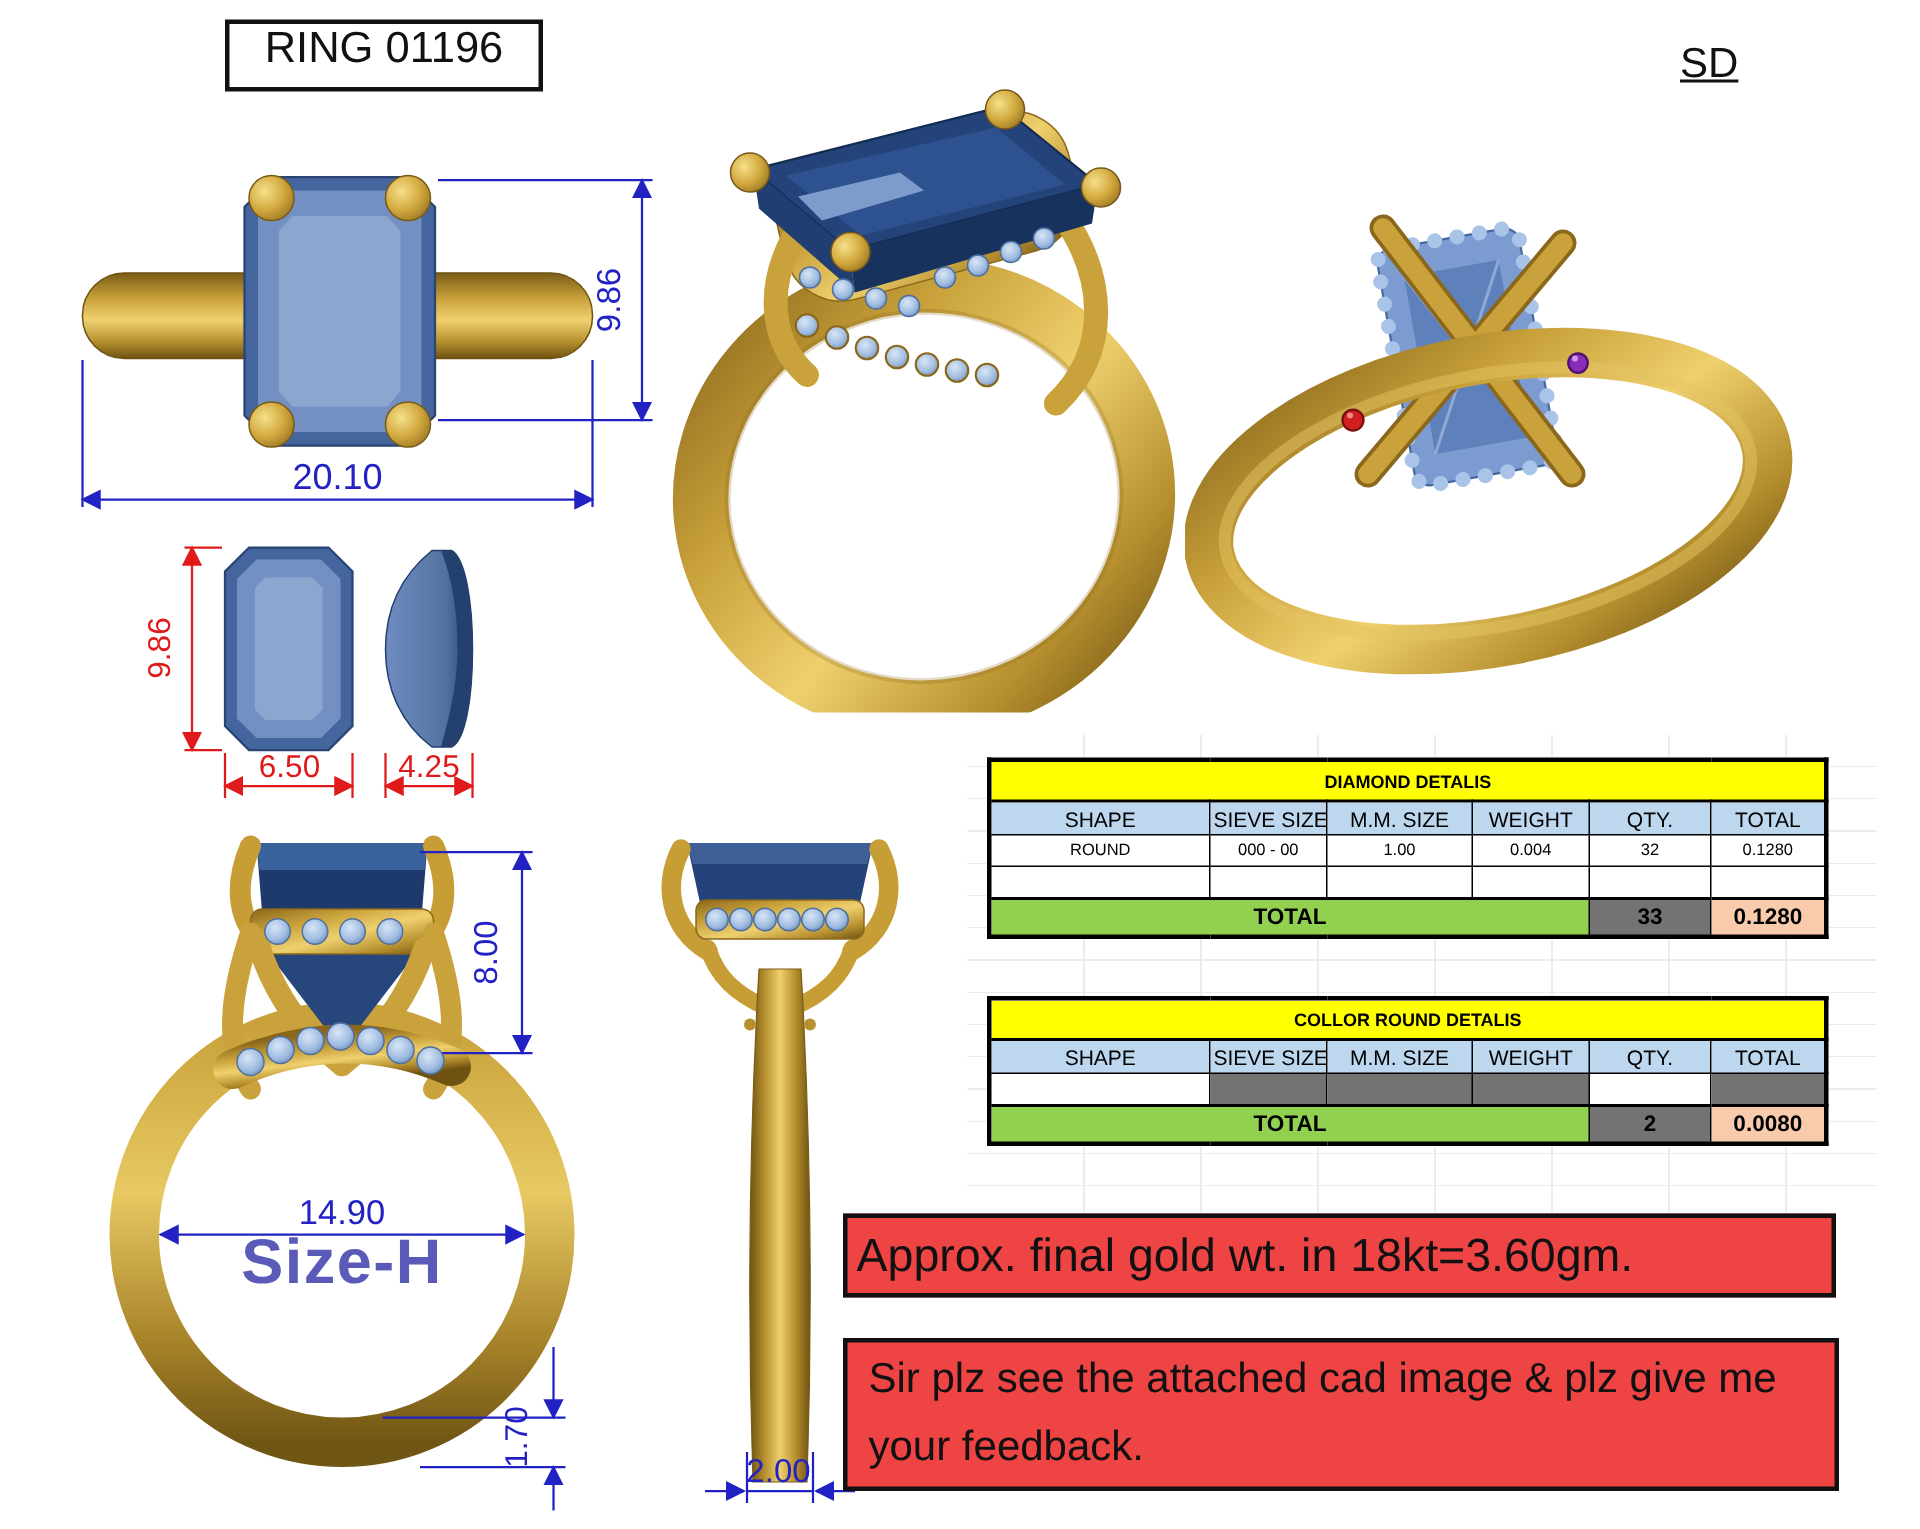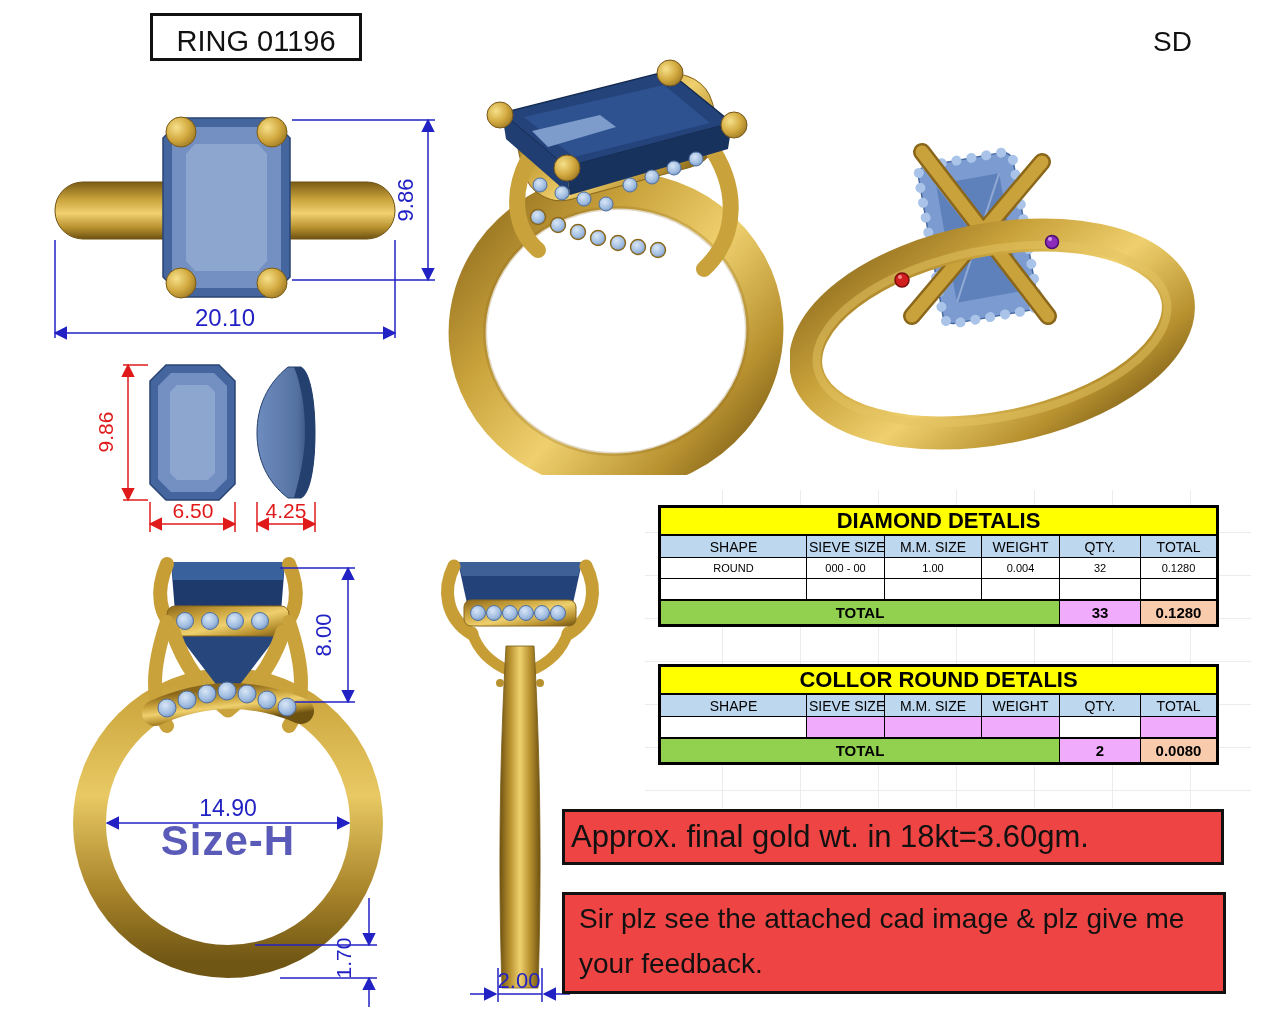--- a/index.html
+++ b/index.html
@@ -1,36 +1,36 @@
 <!DOCTYPE html>
 <html><head>
 <meta charset="utf-8">
 <style>
   html,body{margin:0;padding:0;background:#ffffff;}
   .canvas{position:relative;width:1280px;height:1019px;background:#ffffff;overflow:hidden;
           font-family:"Liberation Sans",sans-serif;color:#000;}
   
   .title-box{position:absolute;left:150px;top:13px;width:206px;height:42px;border:3px solid #111;
-             display:flex;align-items:flex-end;justify-content:center;font-size:29px;color:#111;}
-  .sd-label{position:absolute;left:1153px;top:26px;font-size:28px;color:#111;}
+             display:flex;align-items:flex-start;justify-content:center;font-size:29px;color:#111;}
+  .sd-label{position:absolute;left:1120px;top:26px;font-size:28px;color:#111;text-decoration:underline;}
   
   .excel-grid{position:absolute;left:645px;top:490px;width:606px;height:318px;opacity:.55;
     background-image:repeating-linear-gradient(to right,transparent 0 77px,#dedede 77px 78px),
                      repeating-linear-gradient(to bottom,transparent 0 20.5px,#dedede 20.5px 21.5px);}
   
   .spec-table{position:absolute;left:658px;width:558px;border-collapse:collapse;table-layout:fixed;
               background:#fff;border:3px solid #000;}
   .spec-table td{border:1.5px solid #000;height:20px;font-size:11px;text-align:center;
                  padding:0 2px;overflow:hidden;white-space:nowrap;}
-  .spec-table .title-row td{background:#ffff00;font-size:22px;font-weight:bold;height:25px;
+  .spec-table .title-row td{background:#ffff00;font-size:12px;font-weight:bold;height:25px;
                             border-bottom:2.5px solid #000;}
   .spec-table .head-row td{background:#bdd7ee;font-size:14px;font-weight:normal;height:21px;}
   .spec-table .total-row td{height:23px;font-weight:bold;border-top:2.5px solid #000;font-size:15px;}
   .spec-table td.green{background:#92d050;}
-  .spec-table td.bluecell{background:#f0abfc;}
+  .spec-table td.bluecell{background:#737373;}
   .spec-table td.peach{background:#f8cbad;}
   #table-0{top:505px;}
   #table-1{top:664px;}
   
   .note-box{position:absolute;background:#ef4444;border:3px solid #111;color:#111;z-index:5;}
   #note-gold{left:562px;top:809px;width:650px;height:50px;display:flex;align-items:center;
              padding-left:6px;font-size:31px;}
   #note-feedback{left:562px;top:892px;width:630px;height:92px;font-size:28px;line-height:1.6;
                  padding:2px 14px;}
   svg{position:absolute;}

